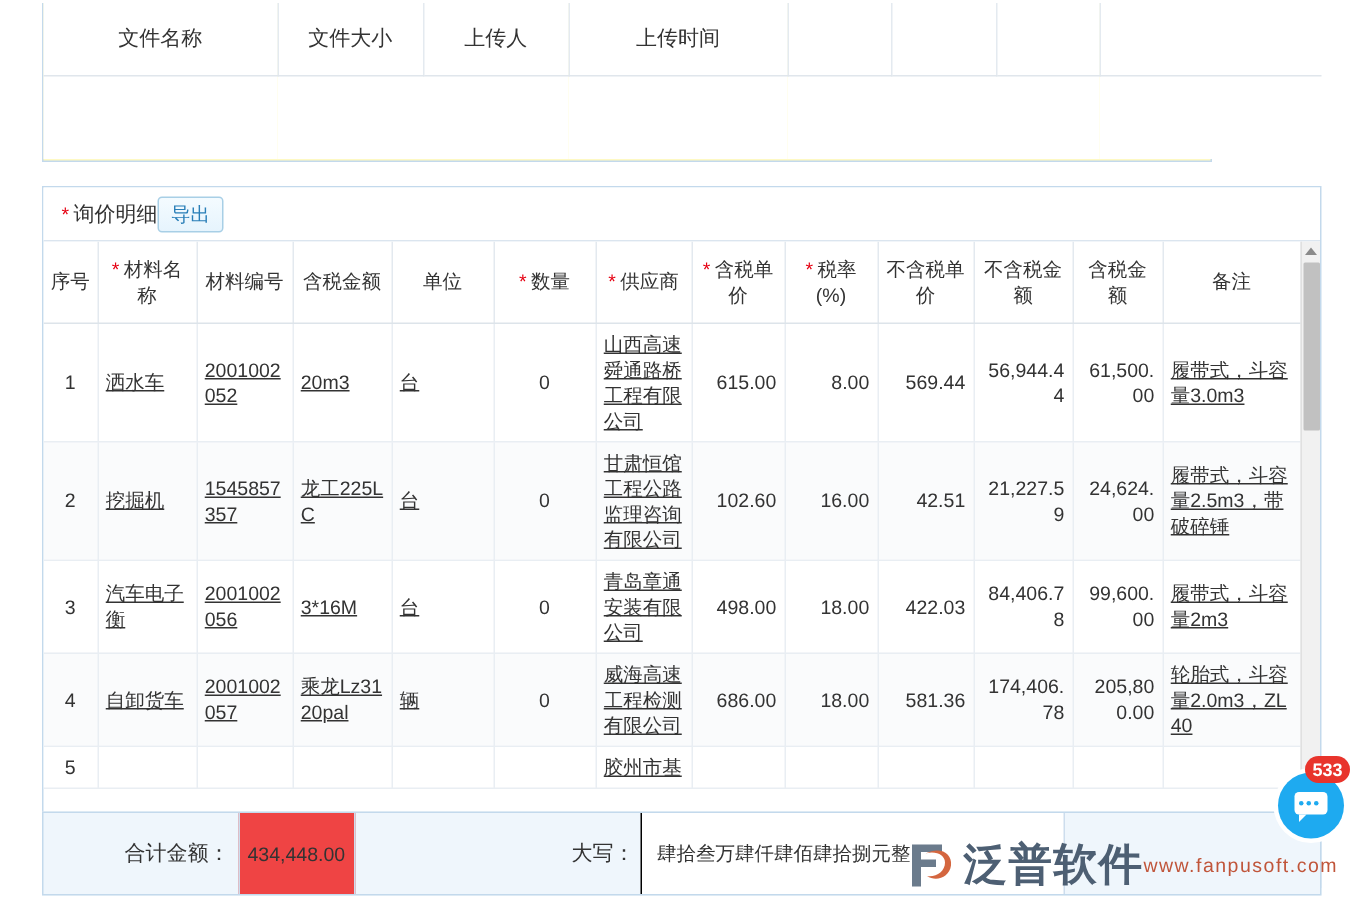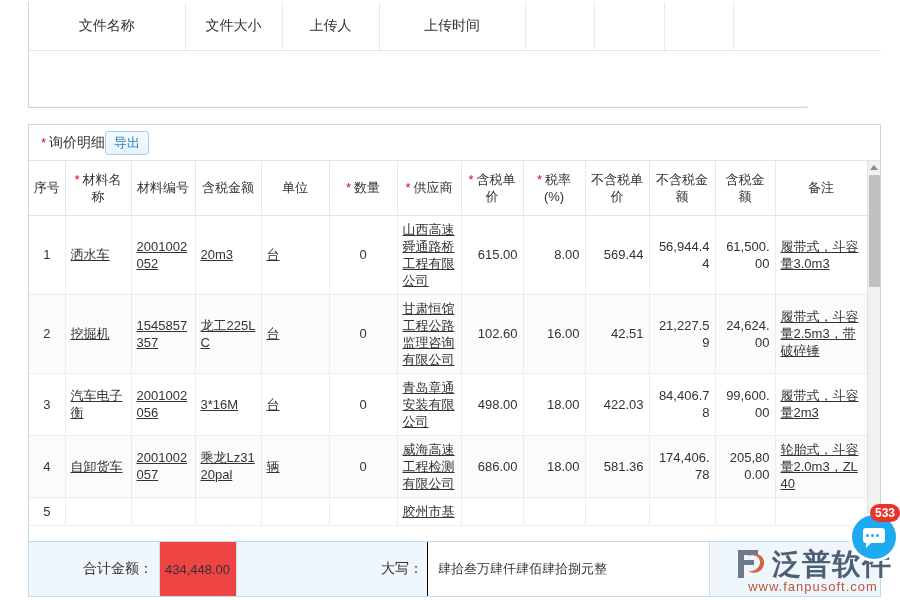--- a/index.html
+++ b/index.html
@@ -214,21 +214,21 @@
     padding: 0 10px;
     font-size: 13px;
   }
   .sum-tail { width: 170px; }
 
   
   .logo {
     position: absolute;
     right: 8px; bottom: 6px;
     display: flex;
-    flex-direction: column;
+    flex-direction: row;
     align-items: center;
     pointer-events: none;
   }
   .logo-row { display: flex; align-items: center; }
   .logo-mark {
     position: relative;
     width: 34px; height: 34px;
     margin-right: 4px;
   }
   .logo-text {

